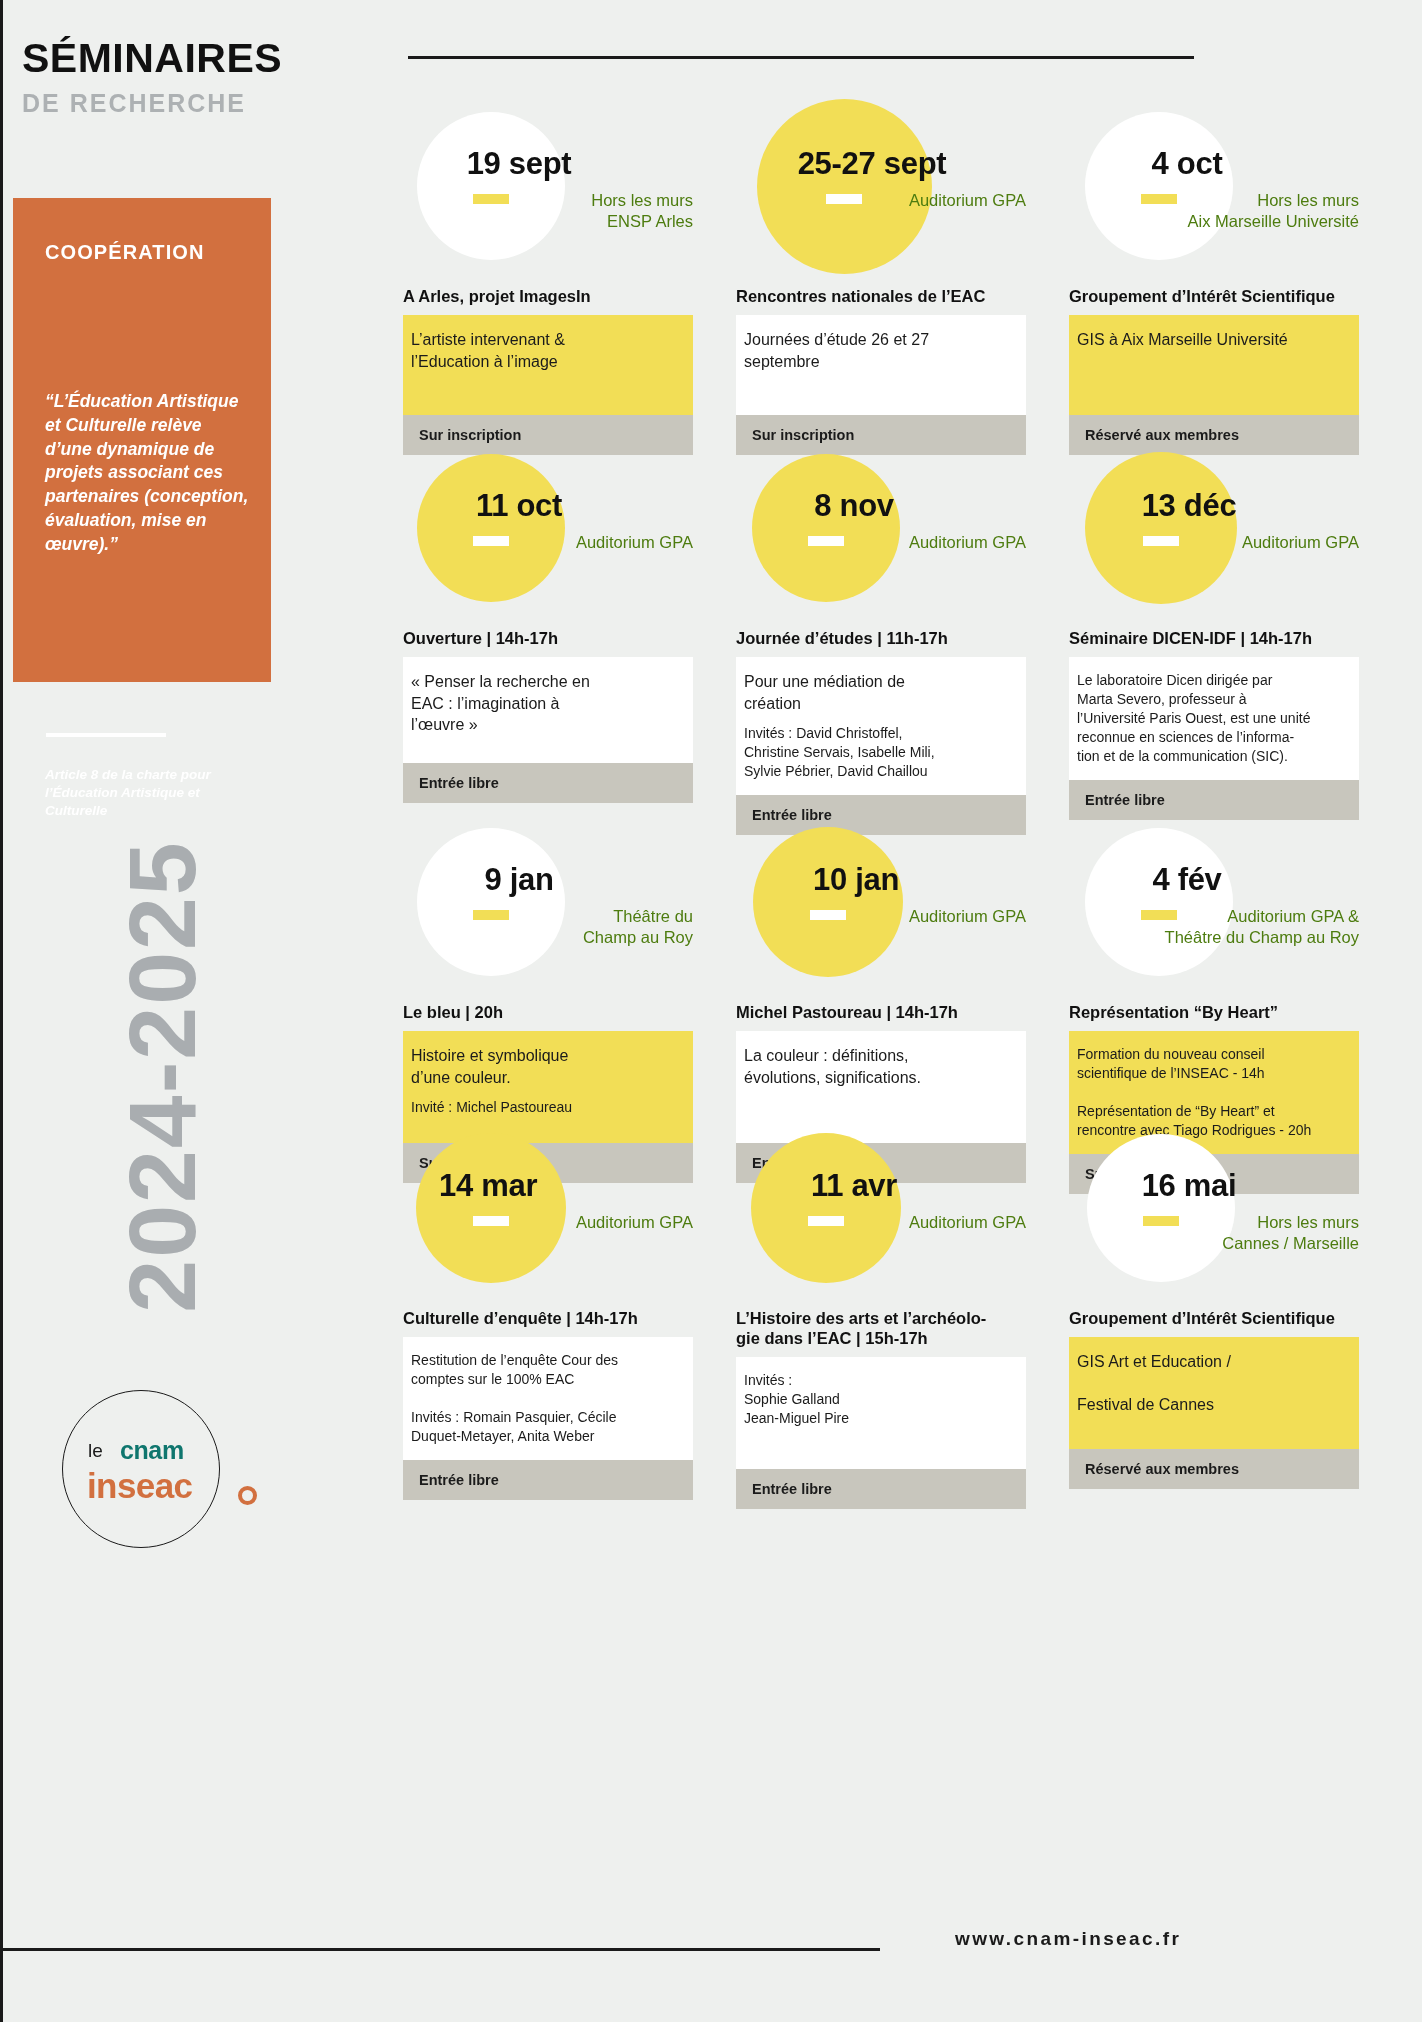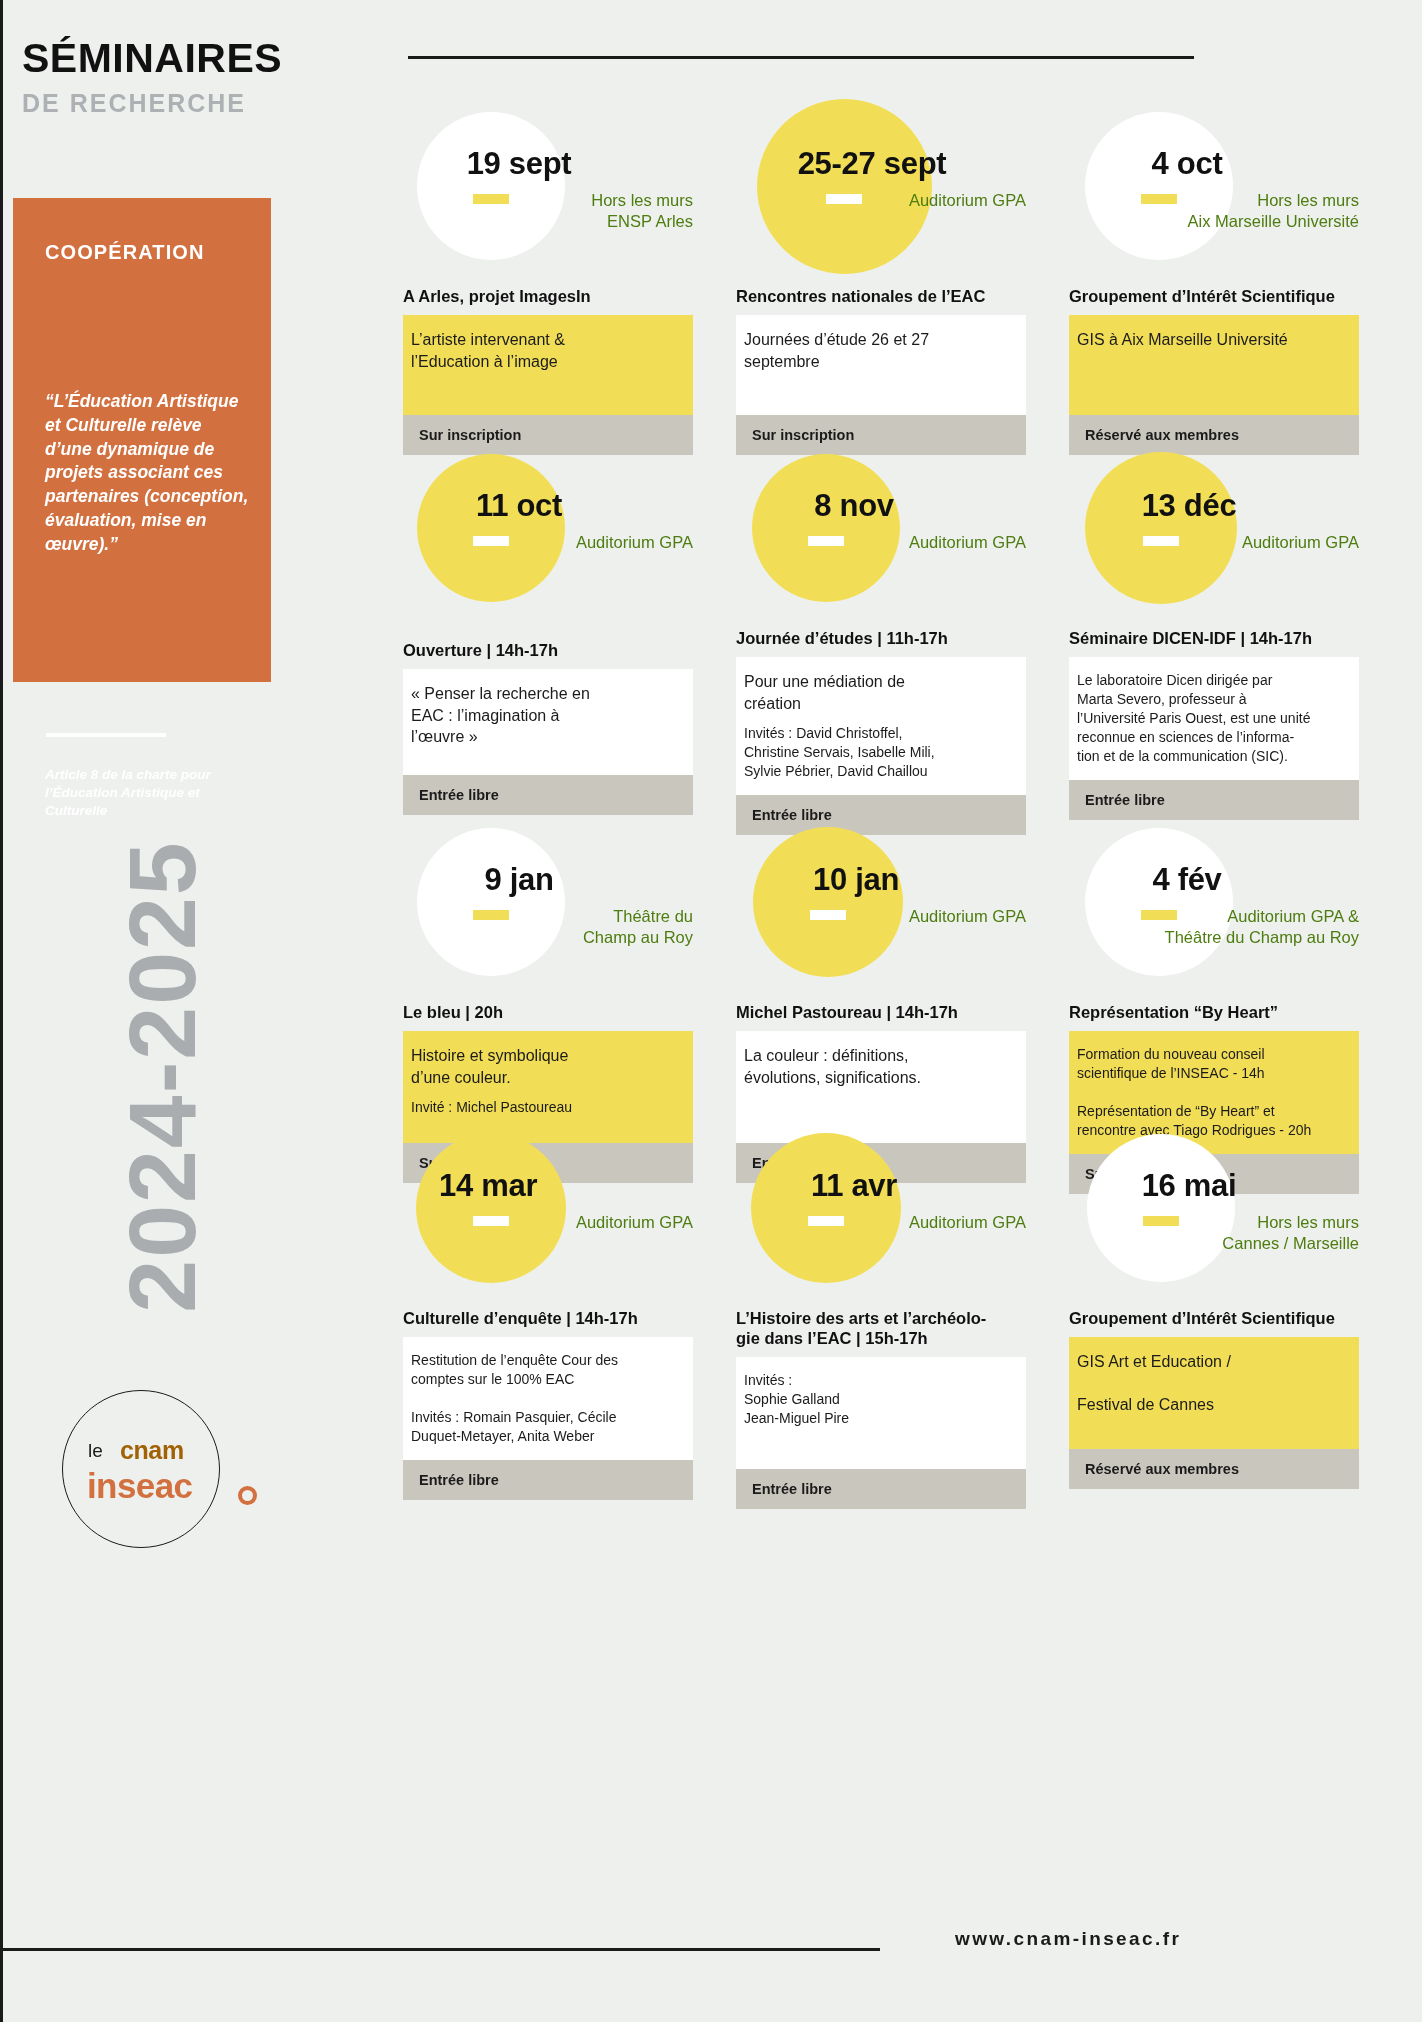--- a/index.html
+++ b/index.html
@@ -55,21 +55,21 @@
     color: #a9adb0; white-space: nowrap;
   }
 
   
   .logo-wrap { position: absolute; left: 62px; top: 1390px; width: 158px; height: 158px; }
   .logo-circle {
     position: absolute; left: 0; top: 0; width: 158px; height: 158px;
     border-radius: 50%; border: 1.6px solid #1a1a1a; background: #eef0ee;
   }
   .logo-le { position: absolute; left: 26px; top: 50px; font-size: 19px; color: #1a1a1a; }
-  .logo-cnam { position: absolute; left: 58px; top: 46px; font-size: 25px; font-weight: bold; color: #a16207; letter-spacing: -0.4px; }
+  .logo-cnam { position: absolute; left: 58px; top: 46px; font-size: 25px; font-weight: bold; color: #0f766e; letter-spacing: -0.4px; }
   .logo-inseac {
     position: absolute; left: 25px; top: 76px; font-size: 35px; font-weight: bold;
     color: #d2703f; letter-spacing: -0.6px;
   }
   .logo-ring {
     position: absolute; left: 176px; top: 96px; width: 19px; height: 19px;
     border: 4px solid #d2703f; border-radius: 50%;
   }
 
   .footer-rule {
@@ -213,21 +213,21 @@
         </div>
       </div>
       <div class="row" style="position: absolute; top: 342px; left: 0px; height: 340px;">
         <div class="col c0">
           <div class="circle-zone">
             <div class="circle" style="width: 148px; height: 148px; left: 14px; top: 4px; background: rgb(242, 222, 86);"></div>
             <div class="date-text" style="left: 36px; top: 38px; width: 160px; text-align: center;">11 oct</div>
             <div class="dash" style="left: 70px; top: 86px; background: rgb(255, 255, 255);"></div>
             <div class="loc-text" style="left: 0px; top: 82px; width: 290px; white-space: pre-line;">Auditorium GPA</div>
           </div>
-          <div class="card-title" style="white-space: pre-line; margin-top: 12px;">Ouverture | 14h-17h</div>
+          <div class="card-title" style="white-space: pre-line;">Ouverture | 14h-17h</div>
           <div class="card-body white" style="min-height: 106px;">
             <div class="body-main" style="white-space: pre-line;">« Penser la recherche en
 EAC : l’imagination à
 l’œuvre »</div>
           </div>
           <div class="card-foot">Entrée libre</div>
         </div>
         <div class="col c1">
           <div class="circle-zone">
             <div class="circle" style="width: 148px; height: 148px; left: 16px; top: 4px; background: rgb(242, 222, 86);"></div>

